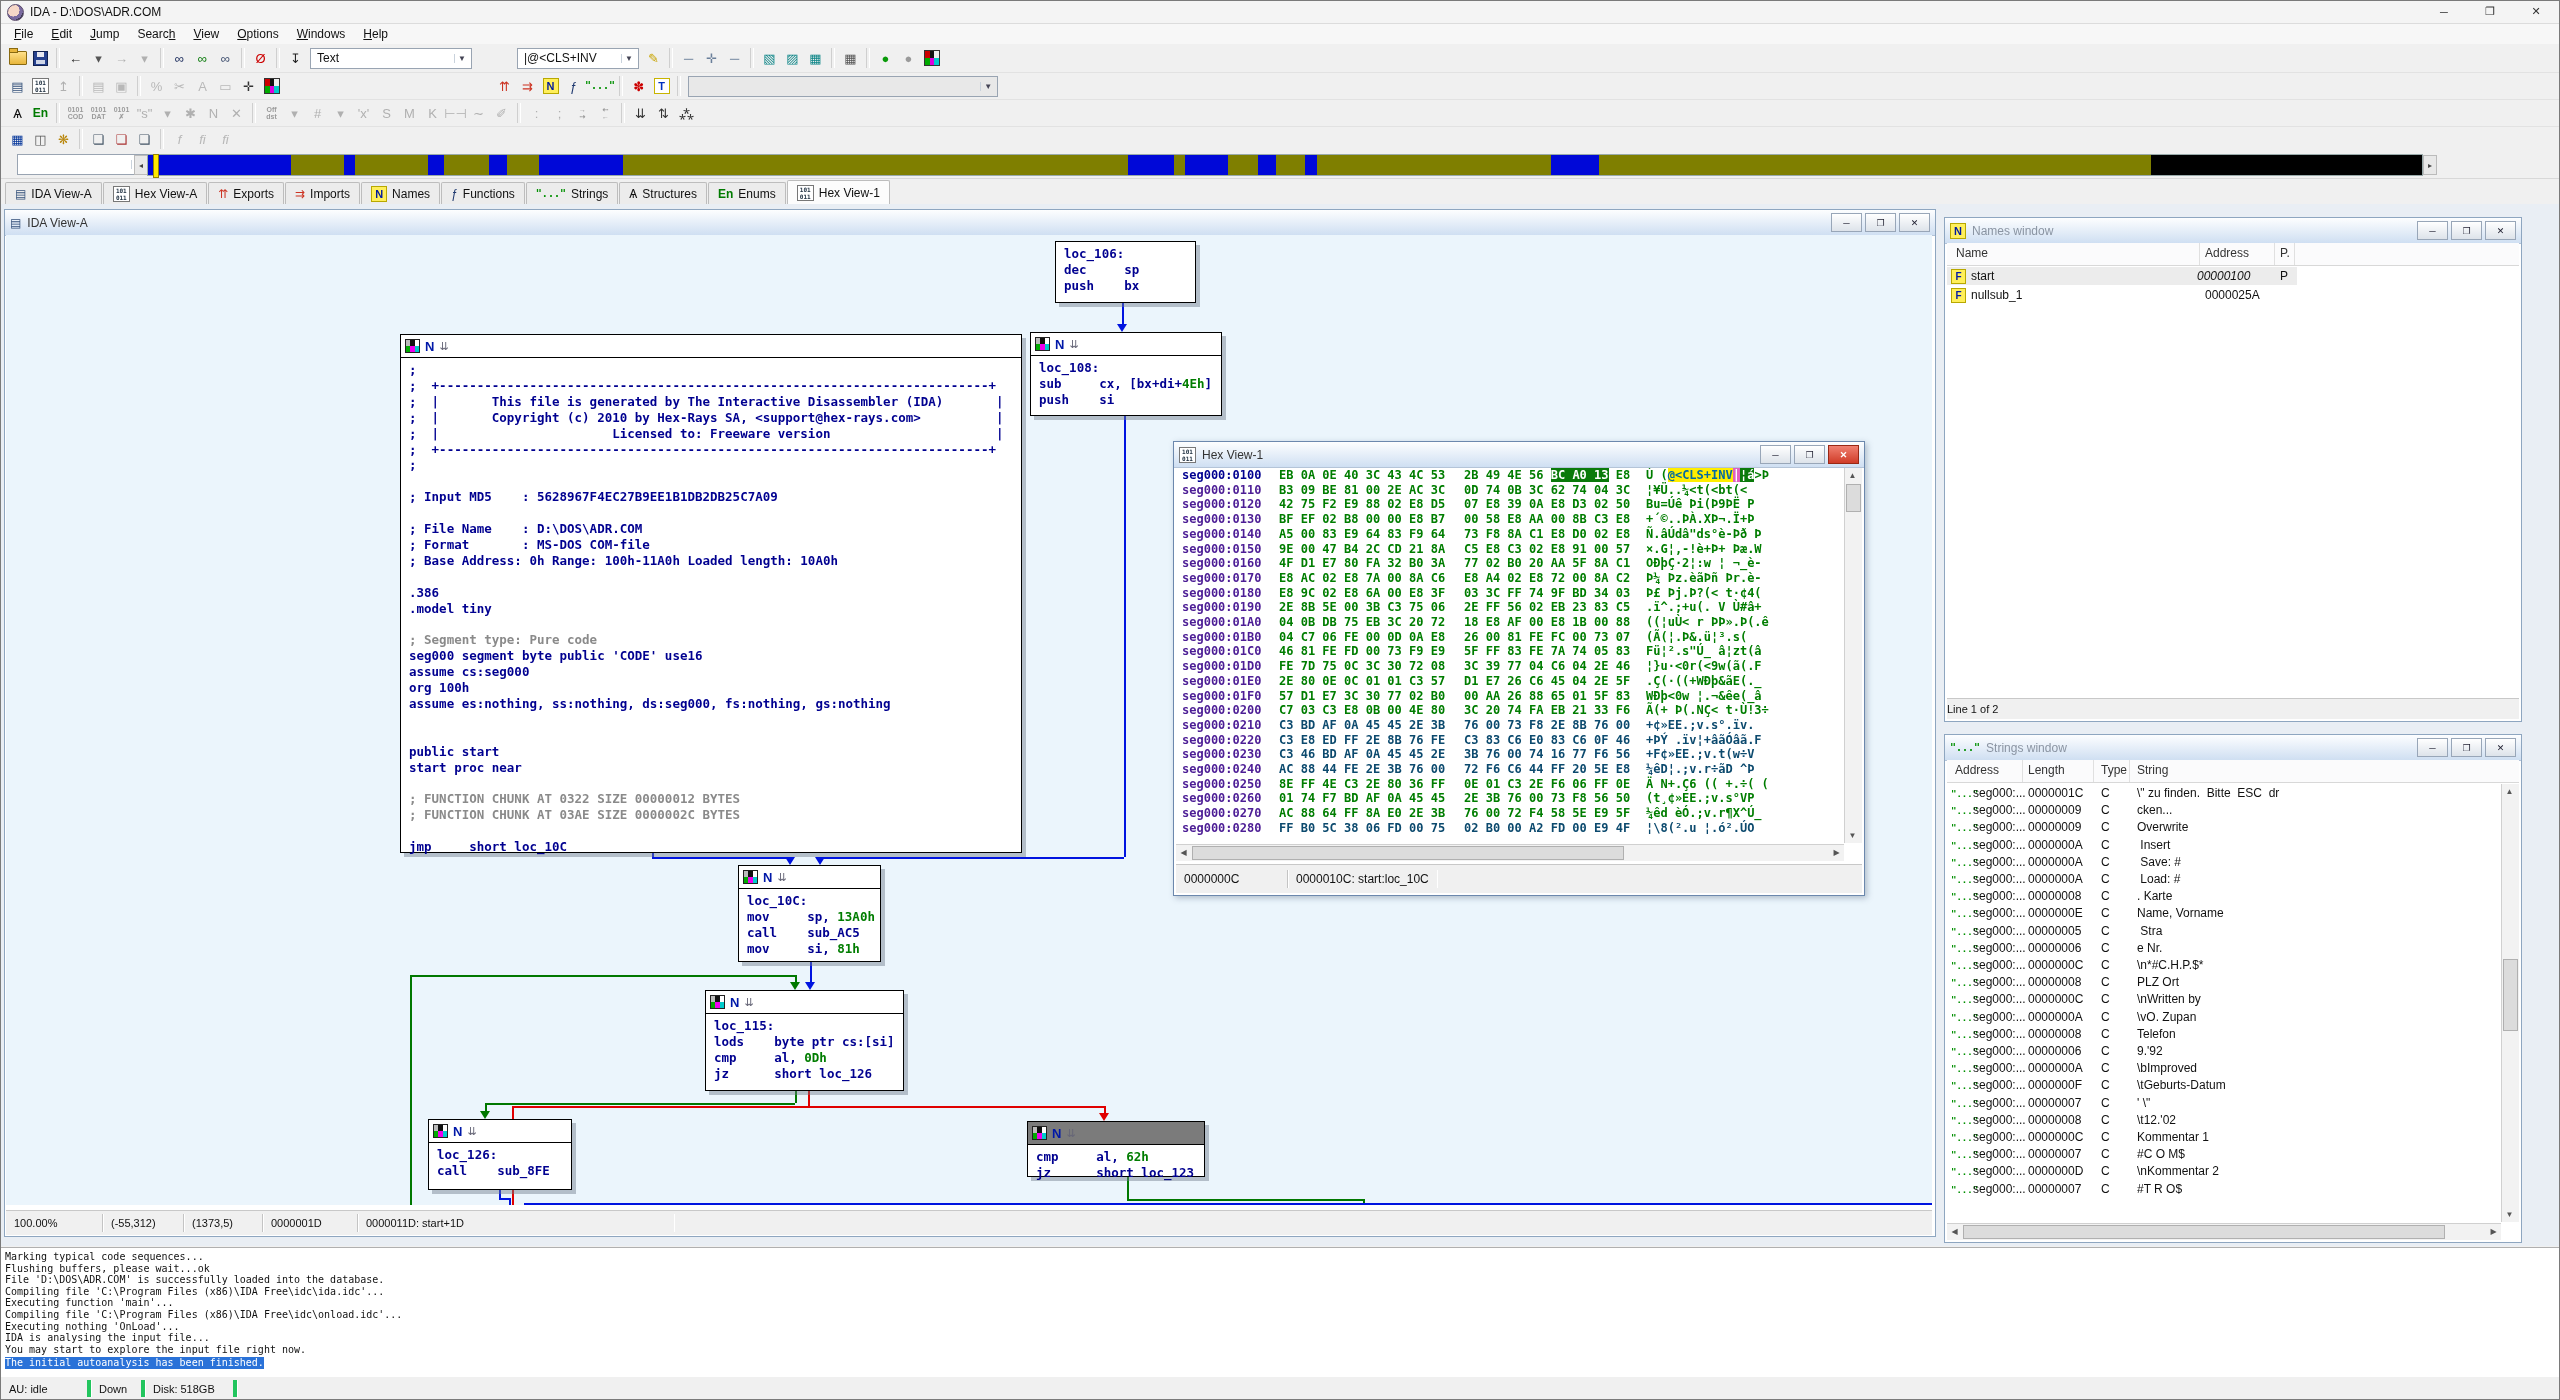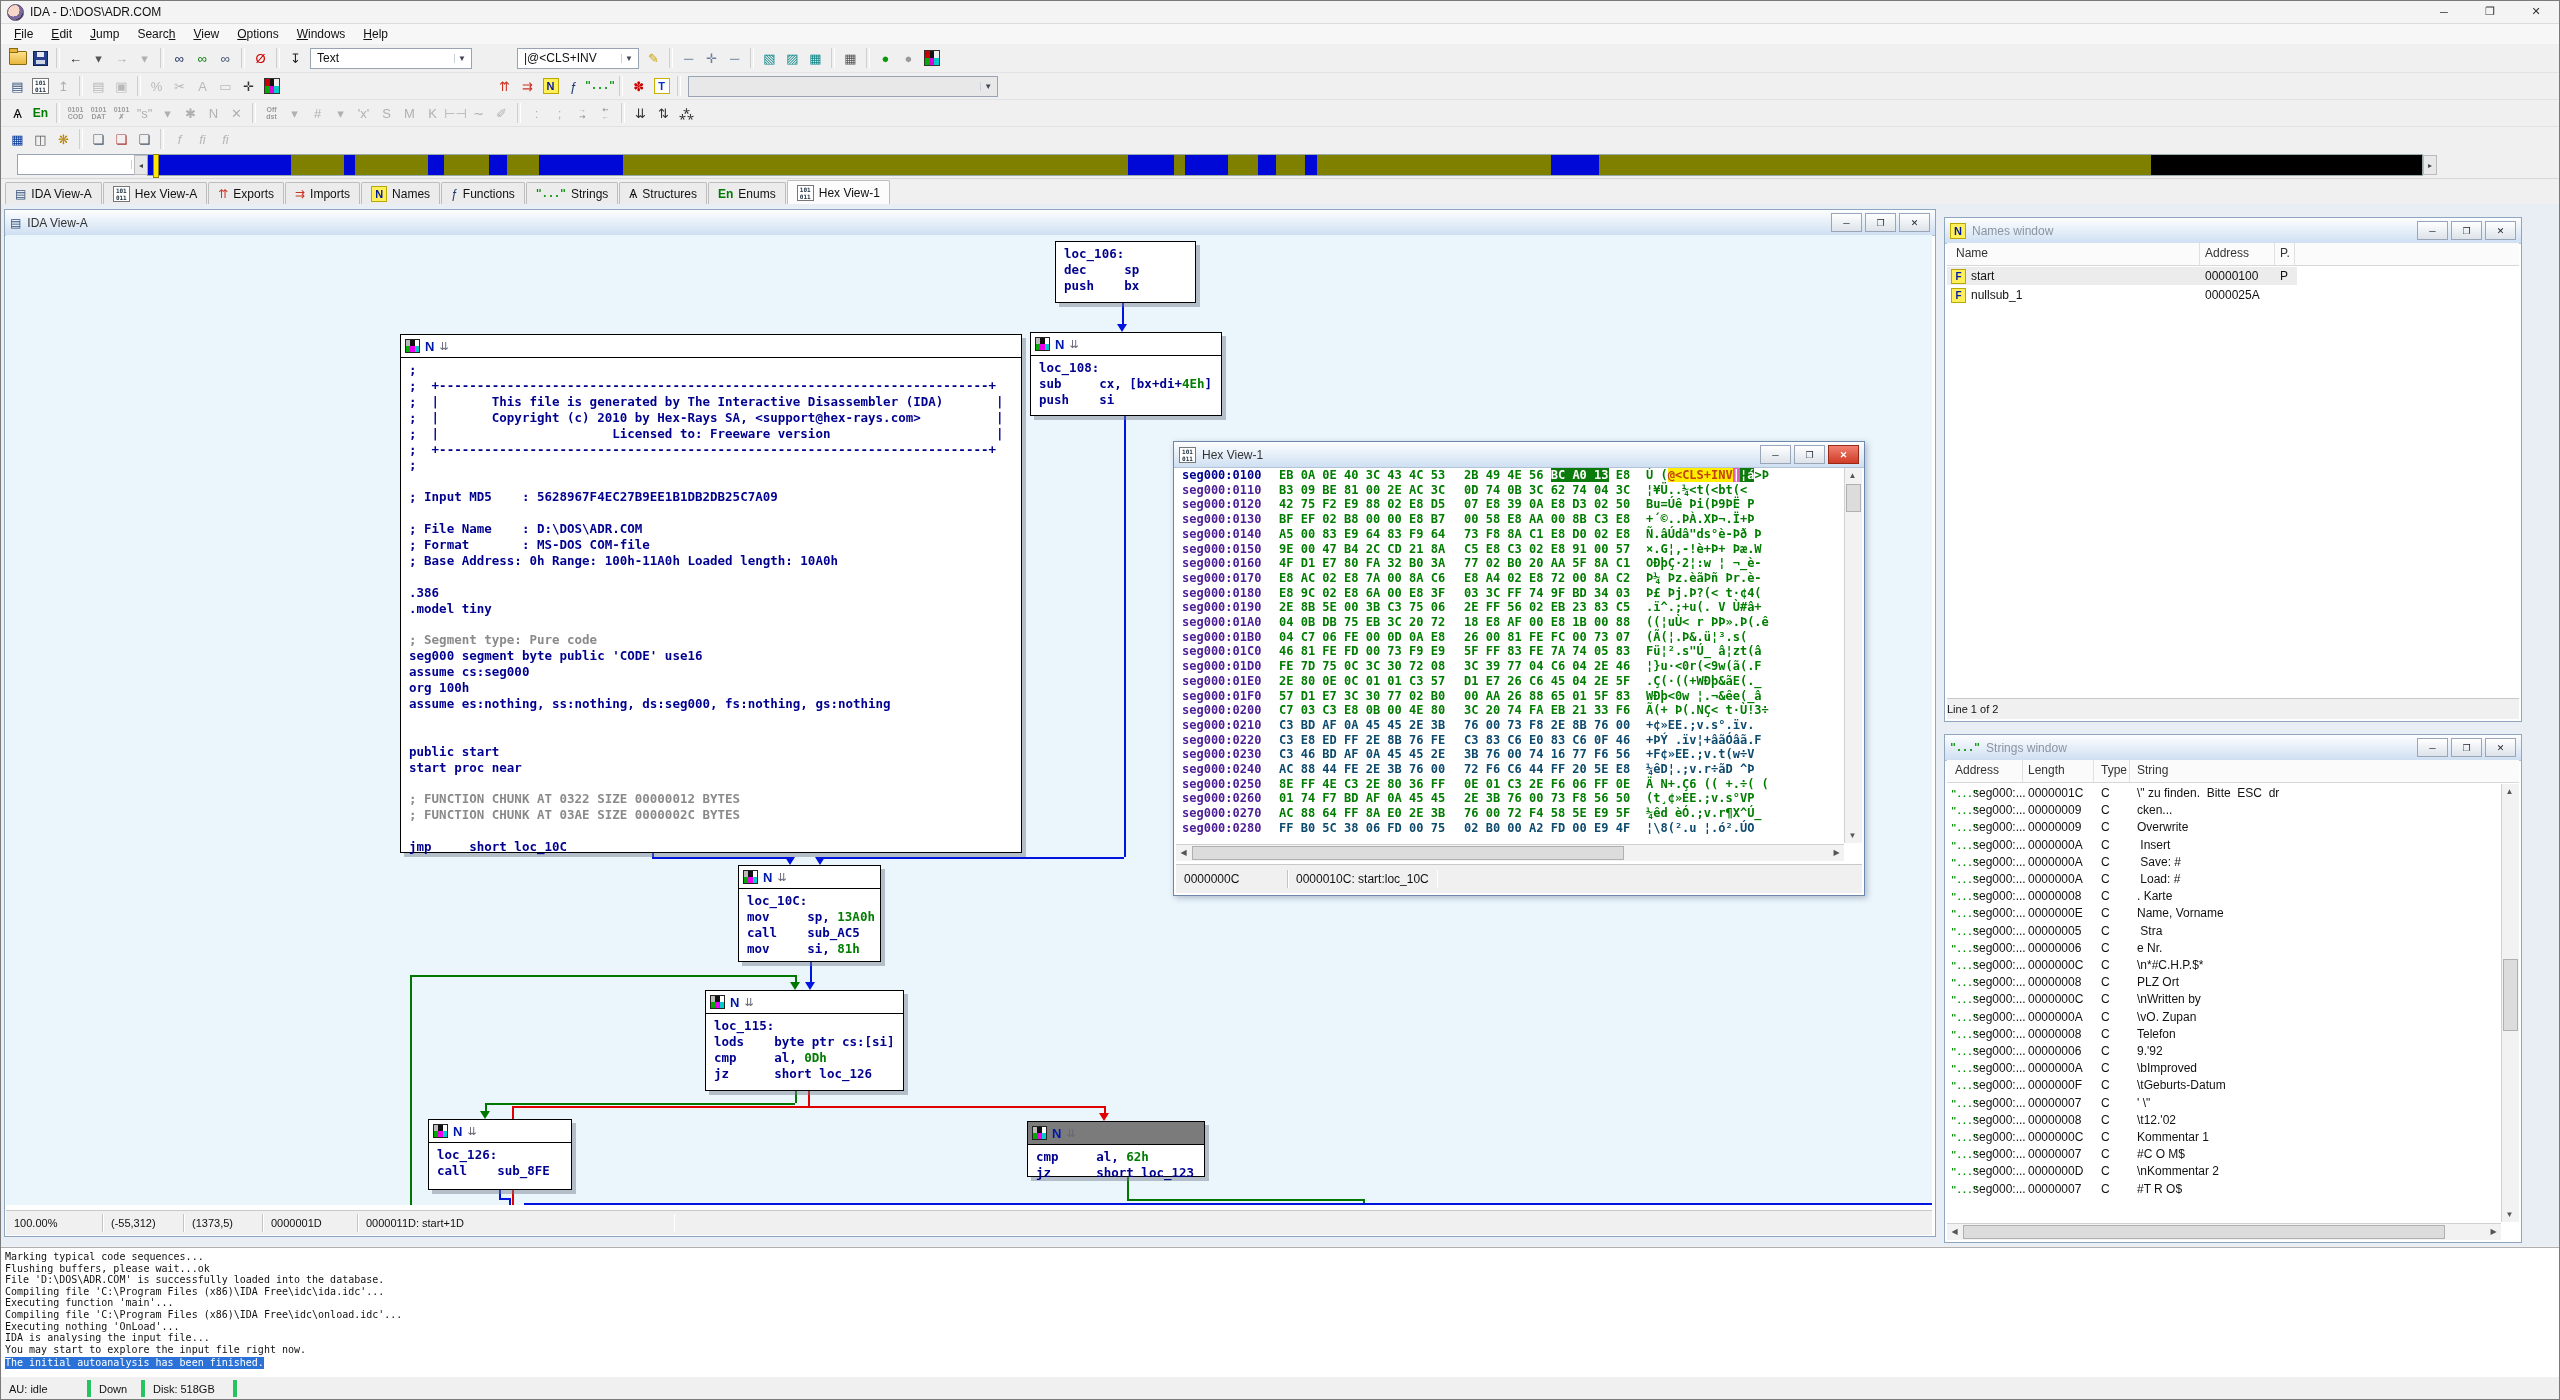--- a/index.html
+++ b/index.html
@@ -85,21 +85,21 @@
   
   #hexrows{position:absolute;left:2px;top:26px;right:20px;bottom:52px;background:#fff;overflow:hidden;}
   .hxrow{font:bold 12px/14.7px "DejaVu Sans Mono",monospace;white-space:pre;position:relative;}
   .hxa{position:absolute;left:6px;color:#4c1d95;}
   .hxa.nv{color:#000090;}
   .hx1{position:absolute;left:103px;}
   .hx2{position:absolute;left:288px;}
   .hxs{position:absolute;left:470px;}
   .hg{color:#007d00}.hn{color:#0c4a6e}
   .hlg{background:#0a7a0a;color:#fff;}
-  .hly{background:#ffee00;color:#c2410c;}
+  .hly{background:#ffee00;color:#0369a1;}
   .hlp{background:#e060c0;color:#fff;}
   .vscroll{position:absolute;right:2px;top:26px;width:17px;bottom:52px;background:#f2f2f2;border-left:1px solid #d0d0d0;}
   .hscroll{position:absolute;left:2px;right:20px;bottom:34px;height:16px;background:#f2f2f2;border-top:1px solid #d0d0d0;}
   .sarr{position:absolute;width:15px;height:15px;font-size:8px;color:#555;display:flex;align-items:center;justify-content:center;}
   .sthumb{position:absolute;background:#dcdcdc;border:1px solid #b0b0b0;}
   #hexstatus{position:absolute;left:2px;right:2px;bottom:2px;height:28px;background:#f0f0f0;border-top:1px solid #c8c8c8;display:flex;align-items:center;font-size:12px;}
   
   .lvhead{position:absolute;left:2px;height:22px;right:2px;background:#fbfbfc;border-bottom:1px solid #d8d8d8;font-size:12px;color:#333;}
   .lvcol{position:absolute;top:3px;}
   .lvsep{position:absolute;top:0;bottom:0;width:1px;background:#e0e0e0;}
@@ -643,21 +643,21 @@
             <span class="lvcol" style="left: 9px;">Name</span>
             <span class="lvcol" style="left: 258px;">Address</span>
             <span class="lvcol" style="left: 333px;">P.</span>
             <div class="lvsep" style="left: 252px;"></div>
             <div class="lvsep" style="left: 327px;"></div>
             <div class="lvsep" style="left: 347px;"></div>
           </div>
           <div class="lvrow" style="top: 24px; width: 350px; background: rgb(236, 236, 236);">
             <span class="fic">F</span>
             <span style="position: absolute; left: 24px; top: 2px;">start</span>
-            <span style="position: absolute; left: 258px; top: 2px;">00000100</span>
+            <span style="position: absolute; left: 250px; top: 2px; font-style: italic;">00000100</span>
             <span style="position: absolute; left: 333px; top: 2px;">P</span>
           </div>
           <div class="lvrow" style="top: 43px; width: 350px;">
             <span class="fic">F</span>
             <span style="position: absolute; left: 24px; top: 2px;">nullsub_1</span>
             <span style="position: absolute; left: 258px; top: 2px;">0000025A</span>
             <span style="position: absolute; left: 333px; top: 2px;"></span>
           </div>
         </div>
       <div class="lvstatus">Line 1 of 2</div>

